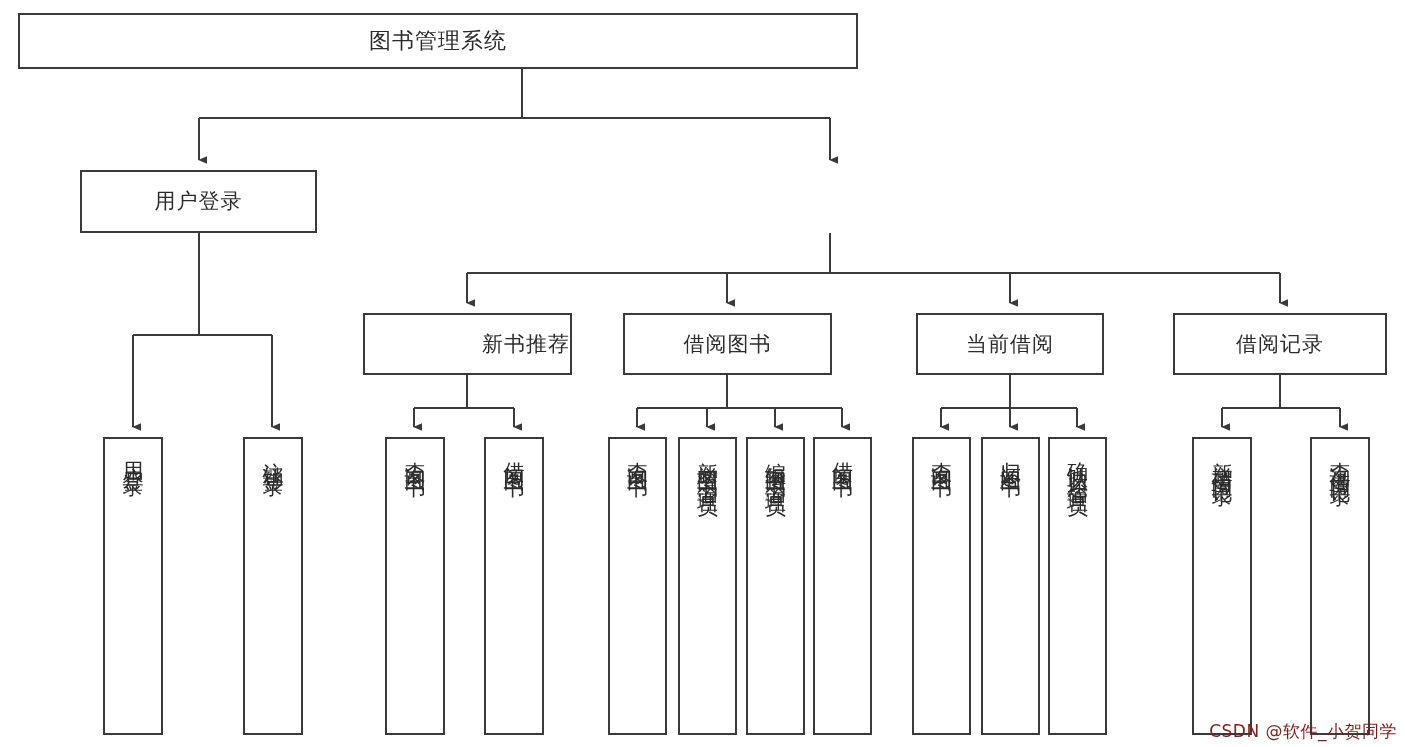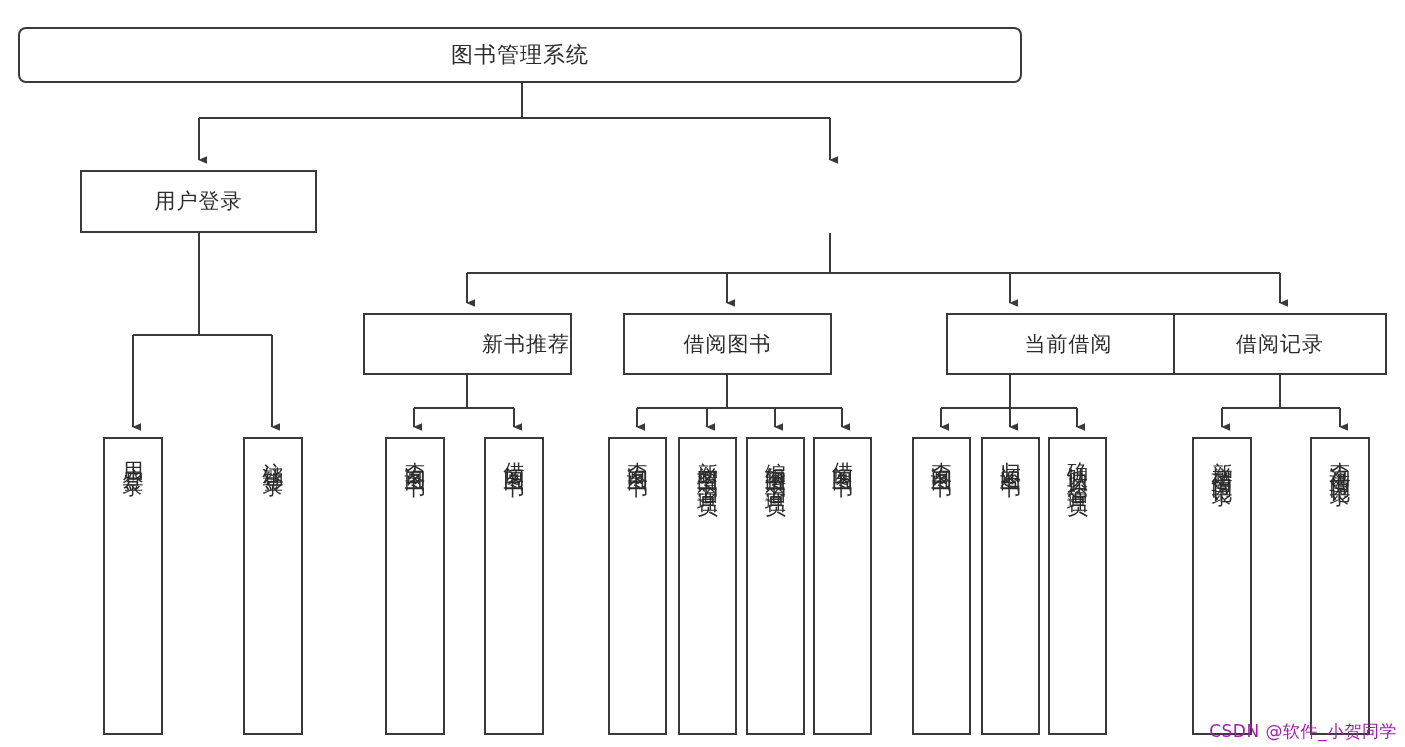--- a/index.html
+++ b/index.html
@@ -42,21 +42,21 @@
     line-height:1.05;
     letter-spacing:5px;
     white-space:normal;
     max-height:285px;
   }
 
   #watermark{
     position:absolute;
     right:8px;bottom:4px;
     font-size:17px;
-    color:#a21caf;
+    color:#7f1d1d;
     letter-spacing:0.5px;
     white-space:nowrap;
     pointer-events:none;
   }
 </style>
 </head>
 <body>
 
 <div id="canvas">
 
@@ -103,35 +103,35 @@
       <path d="M1010,408 L1010,427" marker-end="url(#arrow)"></path>
       <path d="M1077,408 L1077,427" marker-end="url(#arrow)"></path>
 
       <path d="M1280,375 L1280,408"></path>
       <path d="M1222,408 L1340,408"></path>
       <path d="M1222,408 L1222,427" marker-end="url(#arrow)"></path>
       <path d="M1340,408 L1340,427" marker-end="url(#arrow)"></path>
     </g>
   </svg>
 
-  <div class="node h" id="n-root" style="left:18px;top:27px;width:1004px;height:56px;border-radius:8px;">
+  <div class="node h" id="n-root" style="left:18px;top:13px;width:840px;height:56px;">
     <span class="label">图书管理系统</span>
   </div>
 
   <div class="node h" style="left:80px;top:170px;width:237px;height:63px;">
     <span class="label">用户登录</span>
   </div>
 
   <div class="node h" style="left:363px;top:313px;width:209px;height:62px;justify-content:flex-end;">
     <span class="label">新书推荐</span>
   </div>
   <div class="node h" style="left:623px;top:313px;width:209px;height:62px;">
     <span class="label">借阅图书</span>
   </div>
-  <div class="node h" style="left:946px;top:313px;width:245px;height:62px;">
+  <div class="node h" style="left:916px;top:313px;width:188px;height:62px;">
     <span class="label">当前借阅</span>
   </div>
   <div class="node h" style="left:1173px;top:313px;width:214px;height:62px;">
     <span class="label">借阅记录</span>
   </div>
 
   <div class="node v" style="left:103px;top:437px;width:60px;height:298px;">
     <span class="label">用户登录</span>
   </div>
   <div class="node v" style="left:243px;top:437px;width:60px;height:298px;">

